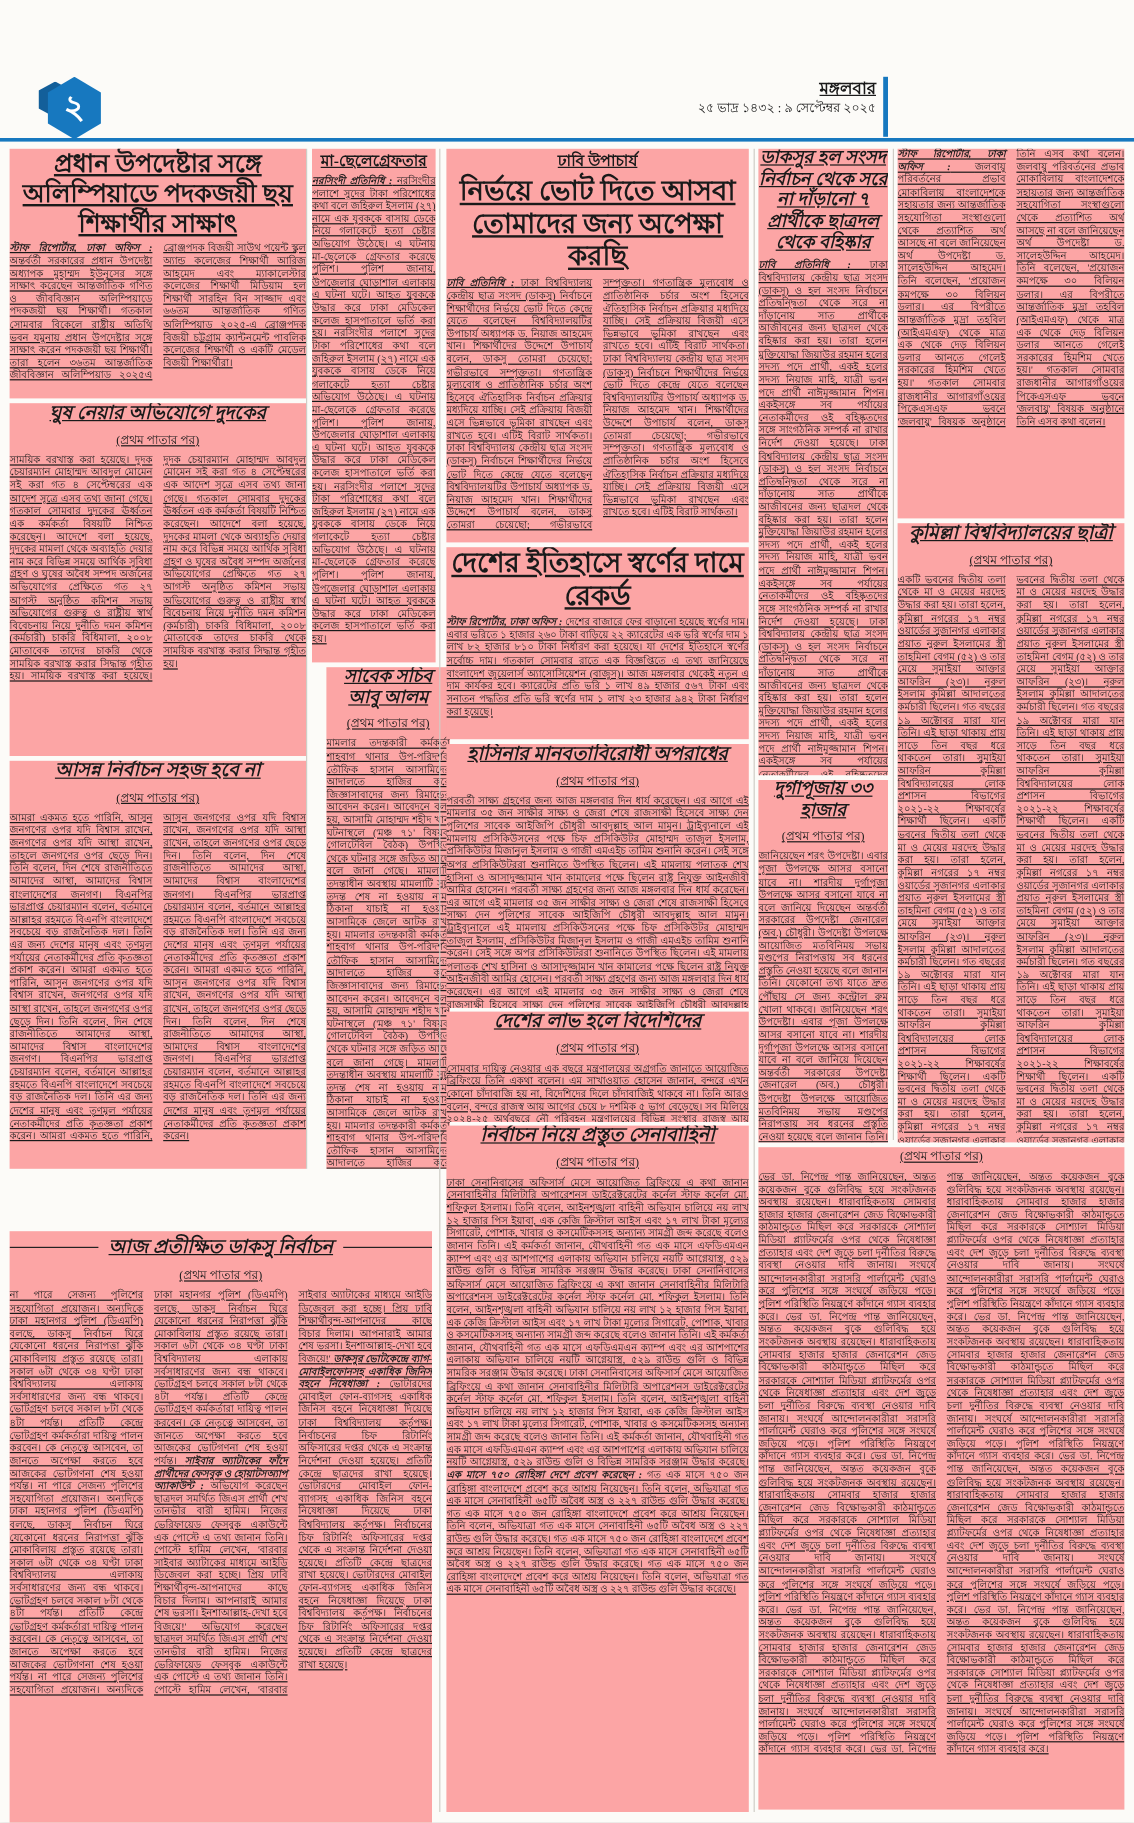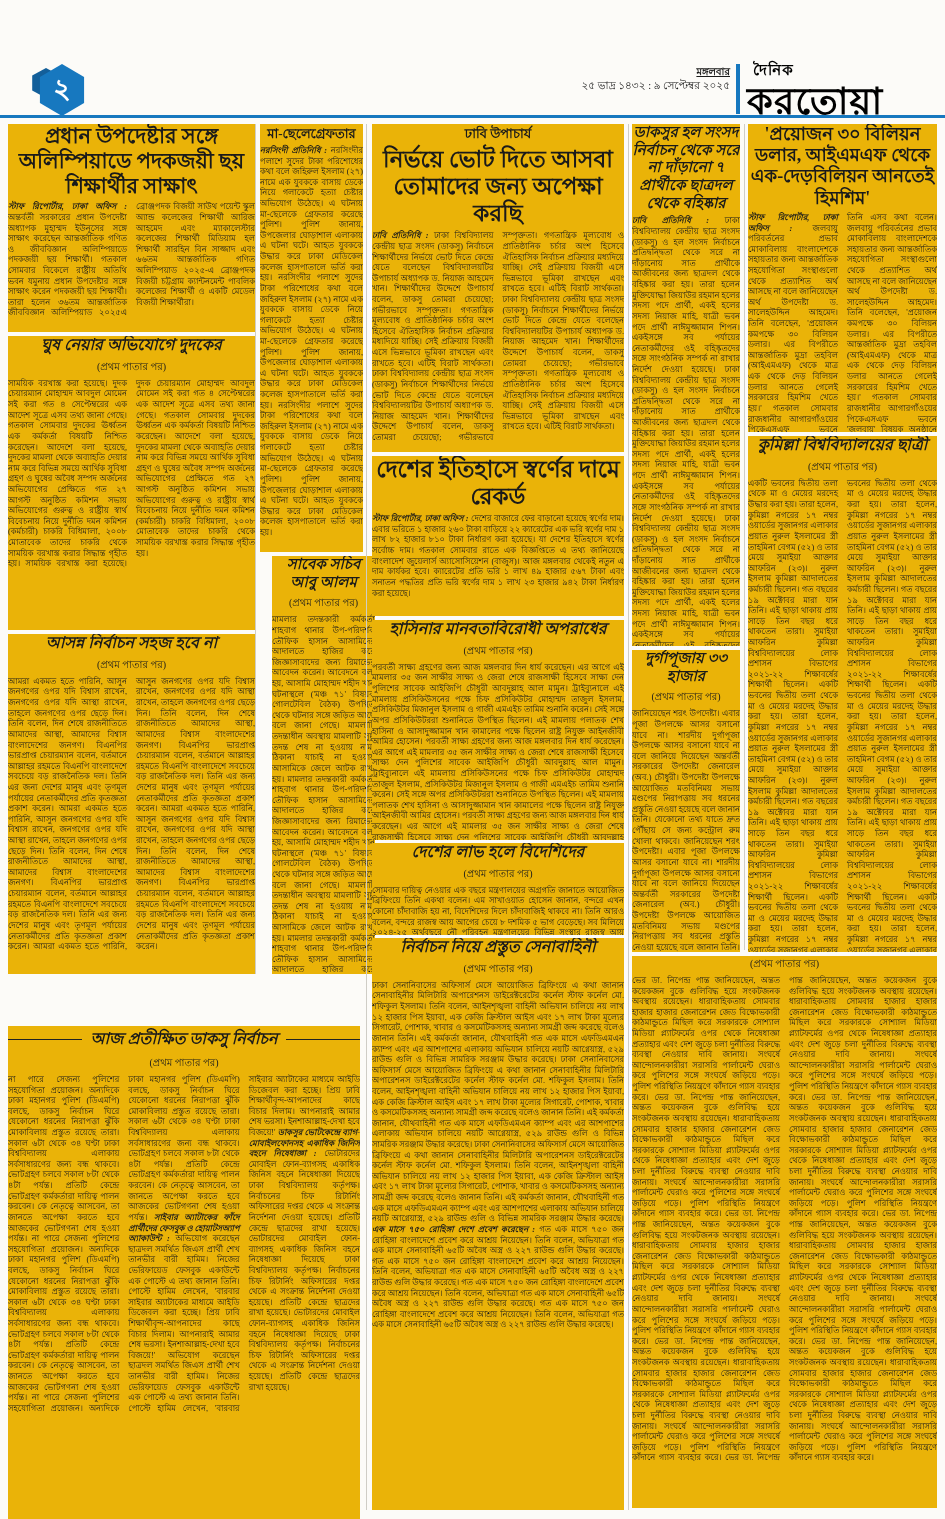--- a/index.html
+++ b/index.html
@@ -9,29 +9,29 @@
   
   #hdr{position:absolute;left:0;top:58px;width:945px;height:60px;}
   #pageno{position:absolute;left:38px;top:6px;width:48px;height:52px;}
   #pageno .hex{position:absolute;inset:0;background:#1778bf;
        clip-path:polygon(50% 0,96% 25%,96% 75%,50% 100%,4% 75%,4% 25%);}
   #pageno .hex2{position:absolute;left:-7px;top:4px;width:30px;height:30px;background:#135f9a;
        clip-path:polygon(50% 0,96% 25%,96% 75%,50% 100%,4% 75%,4% 25%);}
   #pageno .num{position:absolute;inset:0;display:flex;align-items:center;justify-content:center;
        color:#fff;font-size:27px;font-weight:bold;}
   #dateblk{position:absolute;right:215px;top:8px;text-align:right;line-height:1.25;}
-  #dateblk .wd{font-weight:bold;font-size:10px;text-decoration:underline;}
+  #dateblk .wd{font-weight:bold;font-size:14px;text-decoration:underline;}
   #dateblk .dt{font-size:10.5px;}
   #vbar{position:absolute;right:205px;top:6px;width:4px;height:50px;background:#1778bf;}
   #brand{position:absolute;right:28px;top:0px;width:170px;text-align:left;color:#000;}
   #brand .top{font-size:15px;font-weight:bold;letter-spacing:1px;margin-left:6px;}
   #brand .main{font-size:37px;font-weight:bold;line-height:1.0;letter-spacing:1px;}
   #hrule{position:absolute;left:0;top:115px;width:945px;height:3px;background:#1778bf;}
   
-  .art{position:absolute;overflow:hidden;background:#eab308;}
+  .art{position:absolute;overflow:hidden;background:#fca5a5;text-decoration:underline;}
   .kicker{font-weight:bold;text-align:center;font-size:13px;margin:0 0 1px;}
   .hl{font-weight:bold;text-align:center;line-height:1.18;margin:0 0 4px;}
   .hl.xl{font-size:21px;}
   .hl.xxl{font-size:23px;}
   .hl.lg{font-size:16px;font-style:italic;}
   .hl.md{font-size:15px;font-style:italic;}
   .cont{display:block;text-align:center;font-size:10px;margin:0 0 3px;}
   .byline{font-weight:bold;font-style:italic;}
   .bodytxt{font-size:8.3px;line-height:1.28;text-align:justify;margin:0;
            -webkit-hyphens:auto;hyphens:auto;word-break:break-word;}
@@ -52,24 +52,20 @@
     <div id="pageno">
       <div class="hex2"></div>
       <div class="hex"></div>
       <div class="num">২</div>
     </div>
     <div id="dateblk">
       <div class="wd">মঙ্গলবার</div>
       <div class="dt">২৫ ভাদ্র ১৪৩২ : ৯ সেপ্টেম্বর ২০২৫</div>
     </div>
     <div id="vbar"></div>
-    <div id="brand">
-      <div class="top">দৈনিক</div>
-      <div class="main">করতোয়া</div>
-    </div>
   </header>
   <div id="hrule"></div>
 
   <article class="art" style="left:8px;top:124px;width:247px;height:208px;">
     <h2 class="hl xl">প্রধান উপদেষ্টার সঙ্গে অলিম্পিয়াডে পদকজয়ী ছয় শিক্ষার্থীর সাক্ষাৎ</h2>
     <p class="bodytxt cols2"><span class="byline">স্টাফ রিপোর্টার, ঢাকা অফিস :</span> <span>অন্তর্বর্তী সরকারের প্রধান উপদেষ্টা অধ্যাপক মুহাম্মদ ইউনূসের সঙ্গে সাক্ষাৎ করেছেন আন্তর্জাতিক গণিত ও জীববিজ্ঞান অলিম্পিয়াডে পদকজয়ী ছয় শিক্ষার্থী। গতকাল সোমবার বিকেলে রাষ্ট্রীয় অতিথি ভবন যমুনায় প্রধান উপদেষ্টার সঙ্গে সাক্ষাৎ করেন পদকজয়ী ছয় শিক্ষার্থী। তারা হলেন ৩৬তম আন্তর্জাতিক জীববিজ্ঞান অলিম্পিয়াড ২০২৫এ ব্রোঞ্জপদক বিজয়ী সাউথ পয়েন্ট স্কুল অ্যান্ড কলেজের শিক্ষার্থী আরিজ আহমেদ এবং ম্যাকালেস্টার কলেজের শিক্ষার্থী মিডিয়াম হল শিক্ষার্থী সারহিন বিন সাজ্জাদ এবং ৬৬তম আন্তর্জাতিক গণিত অলিম্পিয়াড ২০২৫-এ ব্রোঞ্জপদক বিজয়ী চট্টগ্রাম ক্যান্টনমেন্ট পাবলিক কলেজের শিক্ষার্থী ও একটি মেডেল বিজয়ী শিক্ষার্থীরা।</span></p>
   </article>
 
   <article class="art" style="left:8px;top:336px;width:247px;height:294px;">
     <h3 class="hl lg">ঘুষ নেয়ার অভিযোগে দুদকের</h3>
@@ -148,21 +144,20 @@
     <p class="bodytxt"><span class="byline">ঢাবি প্রতিনিধি :</span> <span>ঢাকা বিশ্ববিদ্যালয় কেন্দ্রীয় ছাত্র সংসদ (ডাকসু) ও হল সংসদ নির্বাচনে প্রতিদ্বন্দ্বিতা থেকে সরে না দাঁড়ানোয় সাত প্রার্থীকে আজীবনের জন্য ছাত্রদল থেকে বহিষ্কার করা হয়। তারা হলেন মুক্তিযোদ্ধা জিয়াউর রহমান হলের সদস্য পদে প্রার্থী, একই হলের সদস্য নিয়াজ মাহি, যাত্রী ভবন পদে প্রার্থী নাঈমুজ্জামান শিপন। একইসঙ্গে সব পর্যায়ের নেতাকর্মীদের ওই বহিষ্কৃতদের সঙ্গে সাংগঠনিক সম্পর্ক না রাখার নির্দেশ দেওয়া হয়েছে। ঢাকা বিশ্ববিদ্যালয় কেন্দ্রীয় ছাত্র সংসদ (ডাকসু) ও হল সংসদ নির্বাচনে প্রতিদ্বন্দ্বিতা থেকে সরে না দাঁড়ানোয় সাত প্রার্থীকে আজীবনের জন্য ছাত্রদল থেকে বহিষ্কার করা হয়। তারা হলেন মুক্তিযোদ্ধা জিয়াউর রহমান হলের সদস্য পদে প্রার্থী, একই হলের সদস্য নিয়াজ মাহি, যাত্রী ভবন পদে প্রার্থী নাঈমুজ্জামান শিপন। একইসঙ্গে সব পর্যায়ের নেতাকর্মীদের ওই বহিষ্কৃতদের সঙ্গে সাংগঠনিক সম্পর্ক না রাখার নির্দেশ দেওয়া হয়েছে। ঢাকা বিশ্ববিদ্যালয় কেন্দ্রীয় ছাত্র সংসদ (ডাকসু) ও হল সংসদ নির্বাচনে প্রতিদ্বন্দ্বিতা থেকে সরে না দাঁড়ানোয় সাত প্রার্থীকে আজীবনের জন্য ছাত্রদল থেকে বহিষ্কার করা হয়। তারা হলেন মুক্তিযোদ্ধা জিয়াউর রহমান হলের সদস্য পদে প্রার্থী, একই হলের সদস্য নিয়াজ মাহি, যাত্রী ভবন পদে প্রার্থী নাঈমুজ্জামান শিপন। একইসঙ্গে সব পর্যায়ের নেতাকর্মীদের ওই বহিষ্কৃতদের সঙ্গে সাংগঠনিক সম্পর্ক না রাখার নির্দেশ দেওয়া হয়েছে। ঢাকা বিশ্ববিদ্যালয় কেন্দ্রীয় ছাত্র সংসদ (ডাকসু) ও হল সংসদ নির্বাচনে প্রতিদ্বন্দ্বিতা থেকে সরে না দাঁড়ানোয় সাত প্রার্থীকে আজীবনের জন্য ছাত্রদল থেকে বহিষ্কার করা হয়। তারা হলেন মুক্তিযোদ্ধা জিয়াউর রহমান হলের সদস্য পদে প্রার্থী, একই হলের সদস্য নিয়াজ মাহি, যাত্রী ভবন পদে প্রার্থী নাঈমুজ্জামান শিপন। একইসঙ্গে সব পর্যায়ের নেতাকর্মীদের ওই বহিষ্কৃতদের সঙ্গে সাংগঠনিক সম্পর্ক না রাখার নির্দেশ দেওয়া হয়েছে।</span></p>
   </article>
 
   <article class="art" style="left:632px;top:650px;width:108px;height:302px;">
     <h3 class="hl md">দুর্গাপূজায় ৩৩ হাজার</h3>
     <span class="cont">(প্রথম পাতার পর)</span>
     <p class="bodytxt">জানিয়েছেন শরৎ উপদেষ্টা। এবার পূজা উপলক্ষে আসর বসানো যাবে না। শারদীয় দুর্গাপূজা উপলক্ষে আসর বসানো যাবে না বলে জানিয়ে দিয়েছেন অন্তর্বর্তী সরকারের উপদেষ্টা জেনারেল (অব.) চৌধুরী। উপদেষ্টা উপলক্ষে আয়োজিত মতবিনিময় সভায় মণ্ডপের নিরাপত্তায় সব ধরনের প্রস্তুতি নেওয়া হয়েছে বলে জানান তিনি। যেকোনো তথ্য যাতে দ্রুত পৌঁছায় সে জন্য কন্ট্রোল রুম খোলা থাকবে। জানিয়েছেন শরৎ উপদেষ্টা। এবার পূজা উপলক্ষে আসর বসানো যাবে না। শারদীয় দুর্গাপূজা উপলক্ষে আসর বসানো যাবে না বলে জানিয়ে দিয়েছেন অন্তর্বর্তী সরকারের উপদেষ্টা জেনারেল (অব.) চৌধুরী। উপদেষ্টা উপলক্ষে আয়োজিত মতবিনিময় সভায় মণ্ডপের নিরাপত্তায় সব ধরনের প্রস্তুতি নেওয়া হয়েছে বলে জানান তিনি। যেকোনো তথ্য যাতে দ্রুত পৌঁছায় সে জন্য কন্ট্রোল রুম খোলা থাকবে। জানিয়েছেন শরৎ উপদেষ্টা। এবার পূজা উপলক্ষে আসর বসানো যাবে না। শারদীয় দুর্গাপূজা উপলক্ষে আসর বসানো যাবে না বলে জানিয়ে দিয়েছেন অন্তর্বর্তী সরকারের উপদেষ্টা জেনারেল (অব.) চৌধুরী। উপদেষ্টা উপলক্ষে আয়োজিত মতবিনিময় সভায় মণ্ডপের নিরাপত্তায় সব ধরনের প্রস্তুতি নেওয়া হয়েছে বলে জানান তিনি। যেকোনো তথ্য যাতে দ্রুত পৌঁছায় সে জন্য কন্ট্রোল রুম খোলা থাকবে।</p>
   </article>
 
   <article class="art" style="left:748px;top:124px;width:189px;height:308px;">
-    <h2 class="hl" style="font-size:18px;">'প্রয়োজন ৩০ বিলিয়ন ডলার, আইএমএফ থেকে এক-দেড়বিলিয়ন আনতেই হিমশিম'</h2>
     <p class="bodytxt cols2"><span class="byline">স্টাফ রিপোর্টার, ঢাকা অফিস :</span> <span>জলবায়ু পরিবর্তনের প্রভাব মোকাবিলায় বাংলাদেশকে সহায়তার জন্য আন্তর্জাতিক সহযোগিতা সংস্থাগুলো থেকে প্রত্যাশিত অর্থ আসছে না বলে জানিয়েছেন অর্থ উপদেষ্টা ড. সালেহউদ্দিন আহমেদ। তিনি বলেছেন, 'প্রয়োজন কমপক্ষে ৩০ বিলিয়ন ডলার। এর বিপরীতে আন্তর্জাতিক মুদ্রা তহবিল (আইএমএফ) থেকে মাত্র এক থেকে দেড় বিলিয়ন ডলার আনতে গেলেই সরকারের হিমশিম খেতে হয়।' গতকাল সোমবার রাজধানীর আগারগাঁওয়ের পিকেএসএফ ভবনে 'জলবায়ু' বিষয়ক অনুষ্ঠানে তিনি এসব কথা বলেন। জলবায়ু পরিবর্তনের প্রভাব মোকাবিলায় বাংলাদেশকে সহায়তার জন্য আন্তর্জাতিক সহযোগিতা সংস্থাগুলো থেকে প্রত্যাশিত অর্থ আসছে না বলে জানিয়েছেন অর্থ উপদেষ্টা ড. সালেহউদ্দিন আহমেদ। তিনি বলেছেন, 'প্রয়োজন কমপক্ষে ৩০ বিলিয়ন ডলার। এর বিপরীতে আন্তর্জাতিক মুদ্রা তহবিল (আইএমএফ) থেকে মাত্র এক থেকে দেড় বিলিয়ন ডলার আনতে গেলেই সরকারের হিমশিম খেতে হয়।' গতকাল সোমবার রাজধানীর আগারগাঁওয়ের পিকেএসএফ ভবনে 'জলবায়ু' বিষয়ক অনুষ্ঠানে তিনি এসব কথা বলেন।</span></p>
   </article>
 
   <article class="art" style="left:748px;top:436px;width:189px;height:516px;">
     <h3 class="hl lg">কুমিল্লা বিশ্ববিদ্যালয়ের ছাত্রী</h3>
     <span class="cont">(প্রথম পাতার পর)</span>
     <p class="bodytxt cols2">একটি ভবনের দ্বিতীয় তলা থেকে মা ও মেয়ের মরদেহ উদ্ধার করা হয়। তারা হলেন, কুমিল্লা নগরের ১৭ নম্বর ওয়ার্ডের সুজানগর এলাকার প্রয়াত নুরুল ইসলামের স্ত্রী তাহমিনা বেগম (৫২) ও তার মেয়ে সুমাইয়া আক্তার আফরিন (২৩)। নুরুল ইসলাম কুমিল্লা আদালতের কর্মচারী ছিলেন। গত বছরের ১৯ অক্টোবর মারা যান তিনি। এই ছাড়া থাকায় প্রায় সাড়ে তিন বছর ধরে থাকতেন তারা। সুমাইয়া আফরিন কুমিল্লা বিশ্ববিদ্যালয়ের লোক প্রশাসন বিভাগের ২০২১-২২ শিক্ষাবর্ষের শিক্ষার্থী ছিলেন। একটি ভবনের দ্বিতীয় তলা থেকে মা ও মেয়ের মরদেহ উদ্ধার করা হয়। তারা হলেন, কুমিল্লা নগরের ১৭ নম্বর ওয়ার্ডের সুজানগর এলাকার প্রয়াত নুরুল ইসলামের স্ত্রী তাহমিনা বেগম (৫২) ও তার মেয়ে সুমাইয়া আক্তার আফরিন (২৩)। নুরুল ইসলাম কুমিল্লা আদালতের কর্মচারী ছিলেন। গত বছরের ১৯ অক্টোবর মারা যান তিনি। এই ছাড়া থাকায় প্রায় সাড়ে তিন বছর ধরে থাকতেন তারা। সুমাইয়া আফরিন কুমিল্লা বিশ্ববিদ্যালয়ের লোক প্রশাসন বিভাগের ২০২১-২২ শিক্ষাবর্ষের শিক্ষার্থী ছিলেন। একটি ভবনের দ্বিতীয় তলা থেকে মা ও মেয়ের মরদেহ উদ্ধার করা হয়। তারা হলেন, কুমিল্লা নগরের ১৭ নম্বর ওয়ার্ডের সুজানগর এলাকার প্রয়াত নুরুল ইসলামের স্ত্রী তাহমিনা বেগম (৫২) ও তার মেয়ে সুমাইয়া আক্তার আফরিন (২৩)। নুরুল ইসলাম কুমিল্লা আদালতের কর্মচারী ছিলেন। গত বছরের ১৯ অক্টোবর মারা যান তিনি। এই ছাড়া থাকায় প্রায় সাড়ে তিন বছর ধরে থাকতেন তারা। সুমাইয়া আফরিন কুমিল্লা বিশ্ববিদ্যালয়ের লোক প্রশাসন বিভাগের ২০২১-২২ শিক্ষাবর্ষের শিক্ষার্থী ছিলেন। একটি ভবনের দ্বিতীয় তলা থেকে মা ও মেয়ের মরদেহ উদ্ধার করা হয়। তারা হলেন, কুমিল্লা নগরের ১৭ নম্বর ওয়ার্ডের সুজানগর এলাকার প্রয়াত নুরুল ইসলামের স্ত্রী তাহমিনা বেগম (৫২) ও তার মেয়ে সুমাইয়া আক্তার আফরিন (২৩)। নুরুল ইসলাম কুমিল্লা আদালতের কর্মচারী ছিলেন। গত বছরের ১৯ অক্টোবর মারা যান তিনি। এই ছাড়া থাকায় প্রায় সাড়ে তিন বছর ধরে থাকতেন তারা। সুমাইয়া আফরিন কুমিল্লা বিশ্ববিদ্যালয়ের লোক প্রশাসন বিভাগের ২০২১-২২ শিক্ষাবর্ষের শিক্ষার্থী ছিলেন। একটি ভবনের দ্বিতীয় তলা থেকে মা ও মেয়ের মরদেহ উদ্ধার করা হয়। তারা হলেন, কুমিল্লা নগরের ১৭ নম্বর ওয়ার্ডের সুজানগর এলাকার প্রয়াত নুরুল ইসলামের স্ত্রী তাহমিনা বেগম (৫২) ও তার মেয়ে সুমাইয়া আক্তার আফরিন (২৩)। নুরুল ইসলাম কুমিল্লা আদালতের কর্মচারী ছিলেন। গত বছরের ১৯ অক্টোবর মারা যান তিনি। এই ছাড়া থাকায় প্রায় সাড়ে তিন বছর ধরে থাকতেন তারা। সুমাইয়া আফরিন কুমিল্লা বিশ্ববিদ্যালয়ের লোক প্রশাসন বিভাগের ২০২১-২২ শিক্ষাবর্ষের শিক্ষার্থী ছিলেন। একটি ভবনের দ্বিতীয় তলা থেকে মা ও মেয়ের মরদেহ উদ্ধার করা হয়। তারা হলেন, কুমিল্লা নগরের ১৭ নম্বর ওয়ার্ডের সুজানগর এলাকার প্রয়াত নুরুল ইসলামের স্ত্রী তাহমিনা বেগম (৫২) ও তার মেয়ে সুমাইয়া আক্তার আফরিন (২৩)। নুরুল ইসলাম কুমিল্লা আদালতের কর্মচারী ছিলেন। গত বছরের ১৯ অক্টোবর মারা যান তিনি। এই ছাড়া থাকায় প্রায় সাড়ে তিন বছর ধরে থাকতেন তারা। সুমাইয়া আফরিন কুমিল্লা বিশ্ববিদ্যালয়ের লোক প্রশাসন বিভাগের ২০২১-২২ শিক্ষাবর্ষের শিক্ষার্থী ছিলেন।</p>
   </article>
 
   <article class="art" style="left:632px;top:956px;width:305px;height:552px;">

